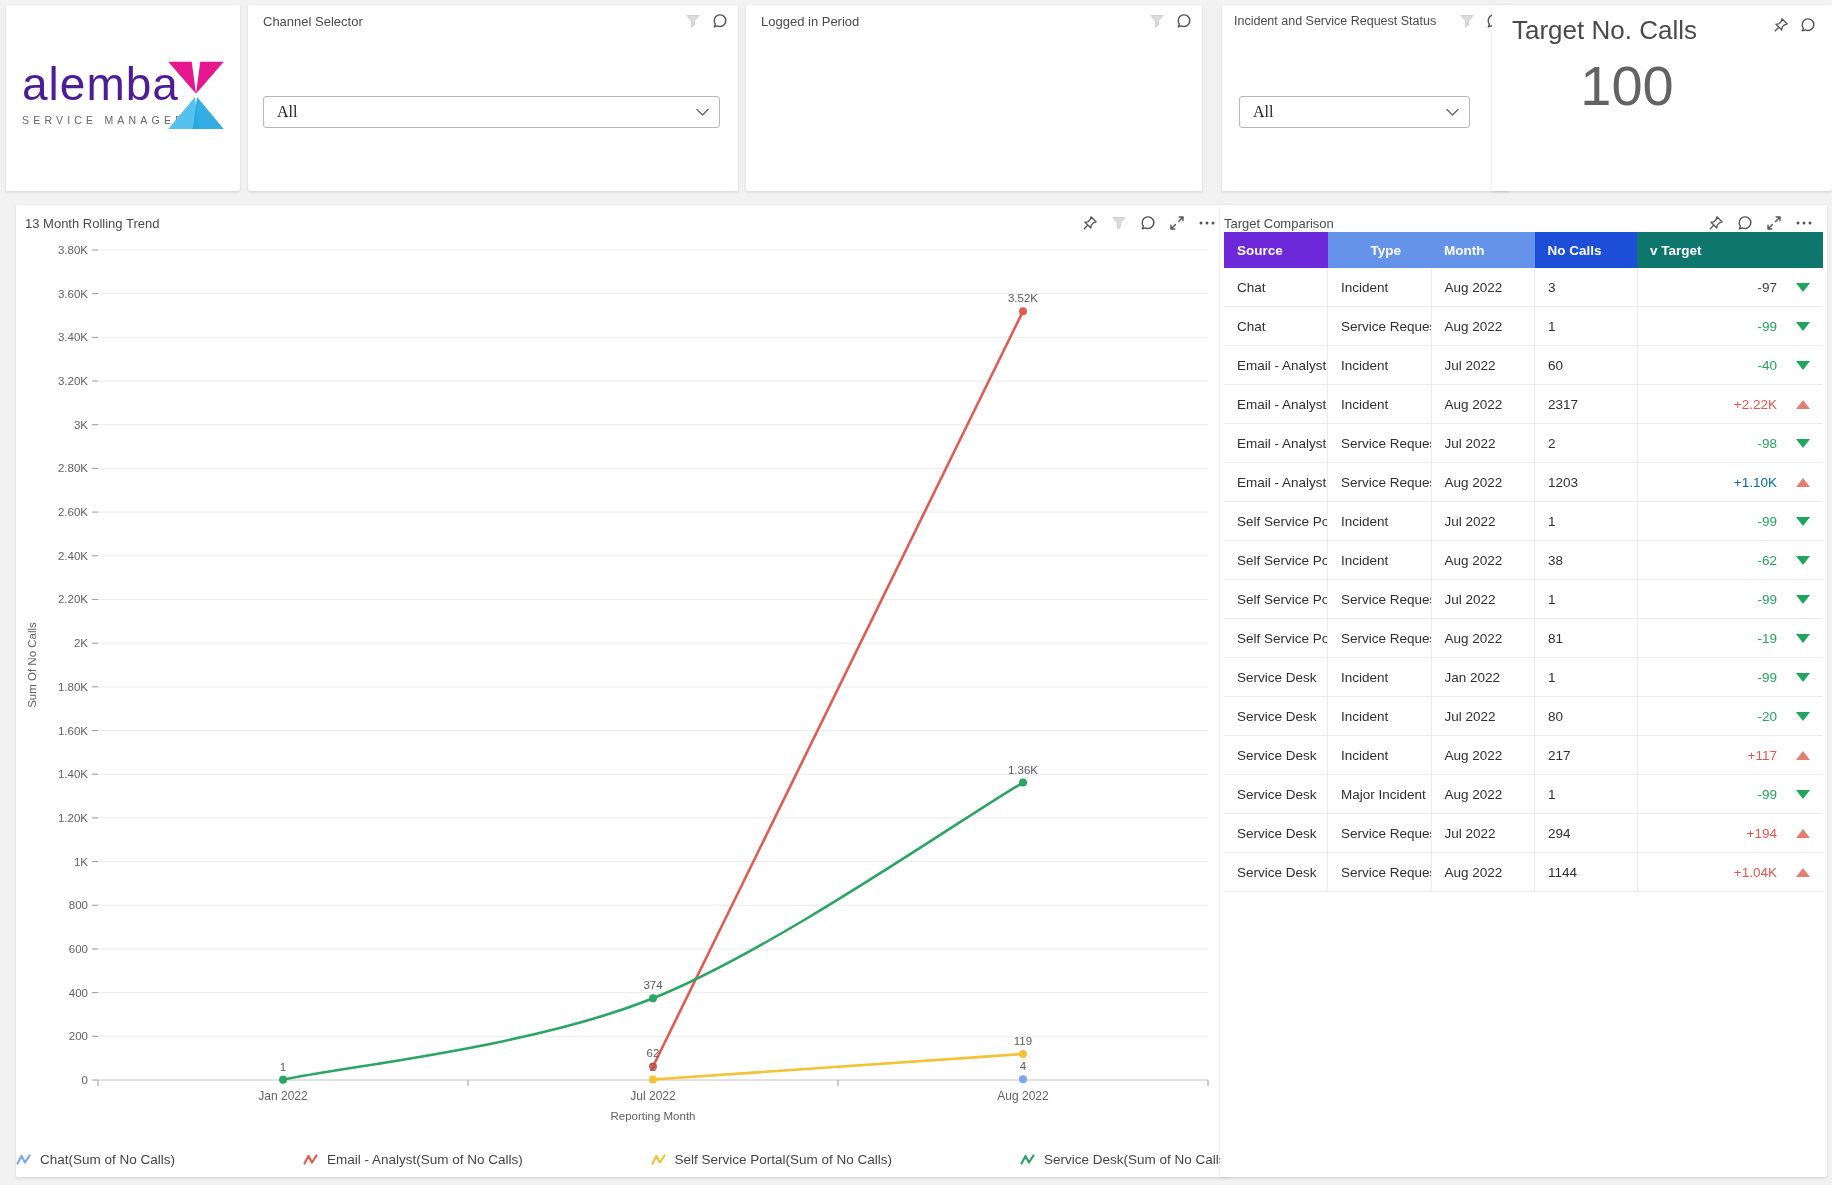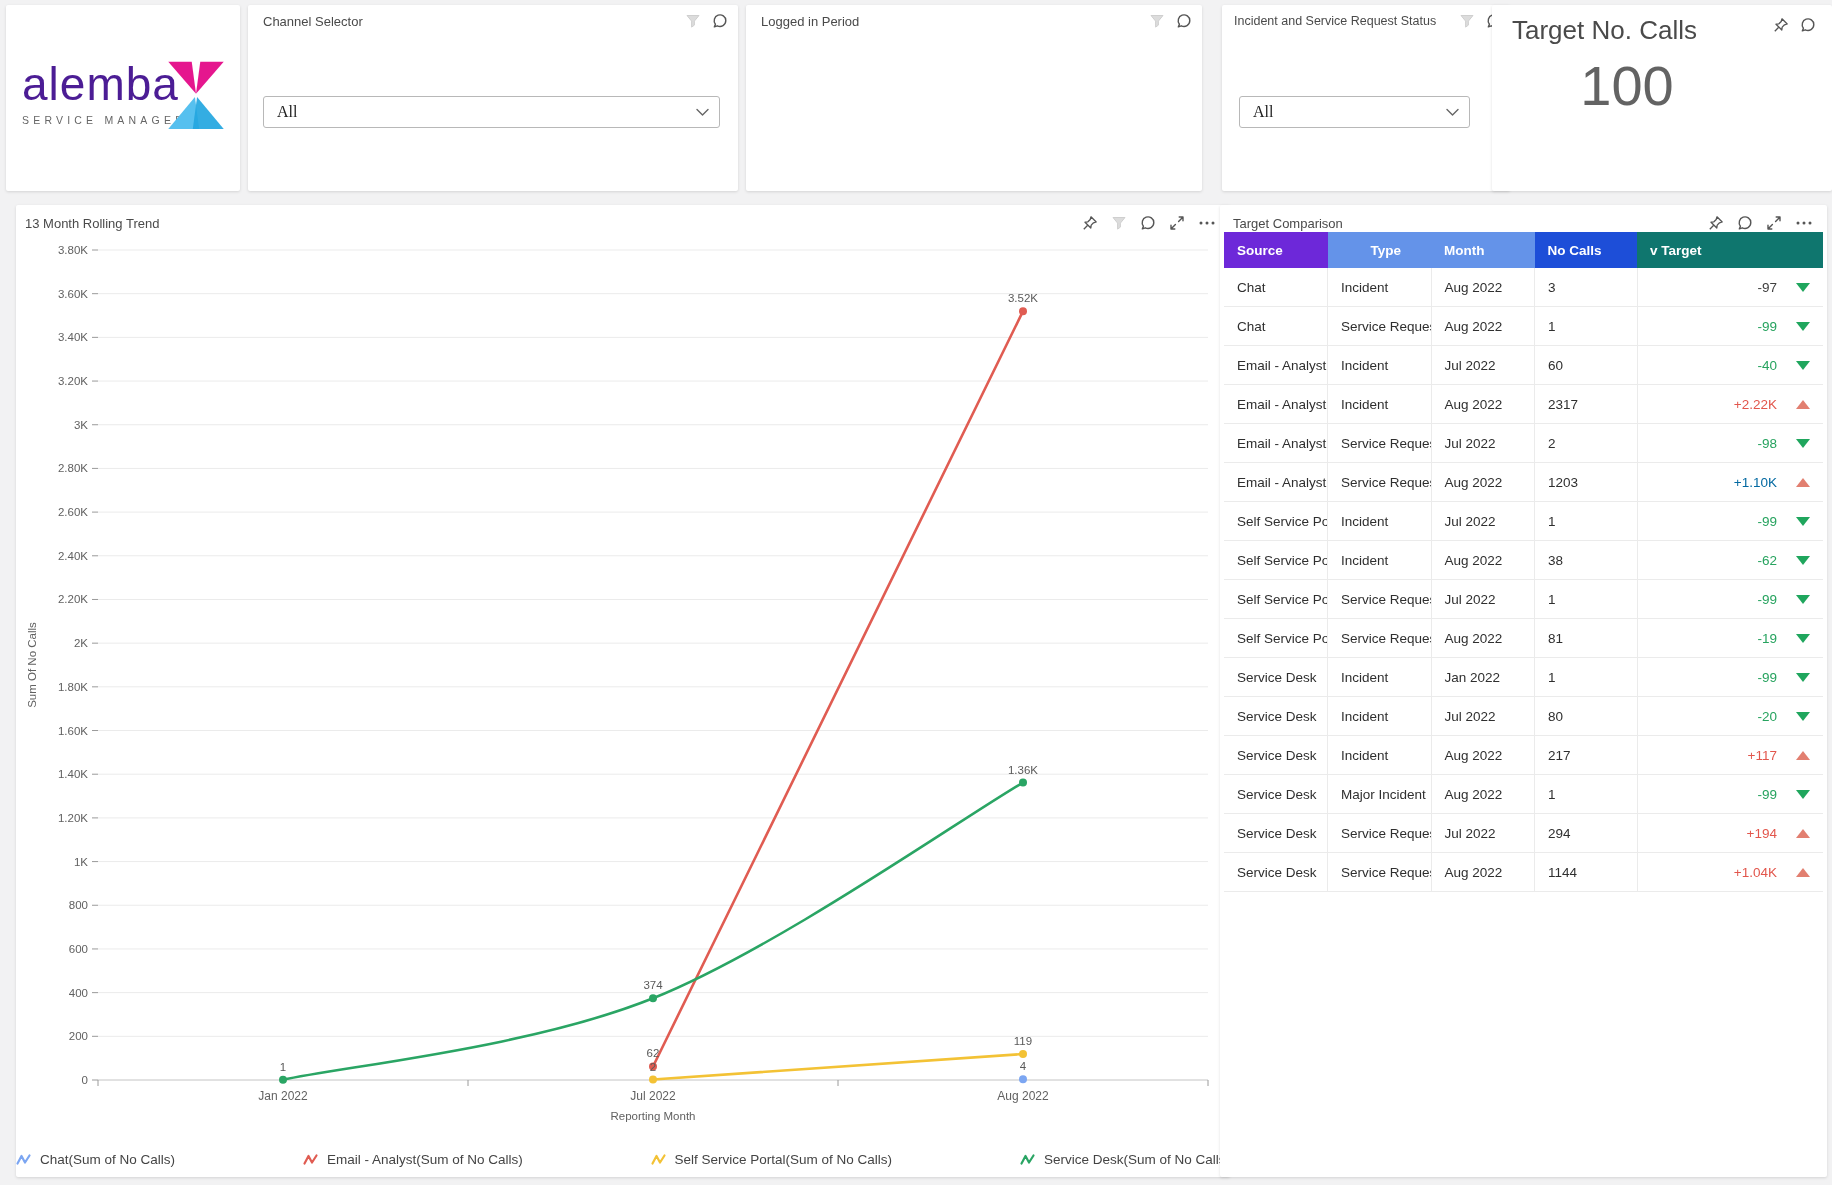--- a/index.html
+++ b/index.html
@@ -25,21 +25,21 @@
 
   
   .kpi-title{position:absolute;top:10px;left:20px;font-size:26px;color:#4a4a4a;}
   .kpi-value{position:absolute;top:48px;left:20px;width:230px;text-align:center;font-size:56px;color:#636363;}
 
   
   .panel{top:205px;height:972px;}
   #chart-panel{left:16px;width:1214px;}
   #table-panel{left:1220px;width:607px;}
   .panel-title{position:absolute;top:11px;left:9px;font-size:13px;color:#4a4a4a;}
-  #table-panel .panel-title{left:13px;text-align:center;}
+  #table-panel .panel-title{left:4px;text-align:center;}
   .panel-icons{position:absolute;top:10px;right:14px;display:flex;gap:13px;align-items:center;}
 
   #trend-svg{position:absolute;left:0;top:0;}
   .legend{position:absolute;left:0;bottom:10px;width:100%;display:flex;justify-content:space-between;gap:26px;}
   .leg-item{display:flex;align-items:center;gap:7px;font-size:13.5px;color:#444;cursor:pointer;}
 
   
   .tc-table{position:absolute;left:4px;top:27px;width:599px;border-collapse:collapse;table-layout:fixed;}
   .tc-table th{height:36px;color:#fff;font-size:13.5px;font-weight:bold;text-align:left;padding:0 0 0 13px;}
   .tc-table td{height:38px;font-size:13.5px;color:#2f2f2f;padding:0 0 0 13px;border-bottom:1px solid #ebebeb;

